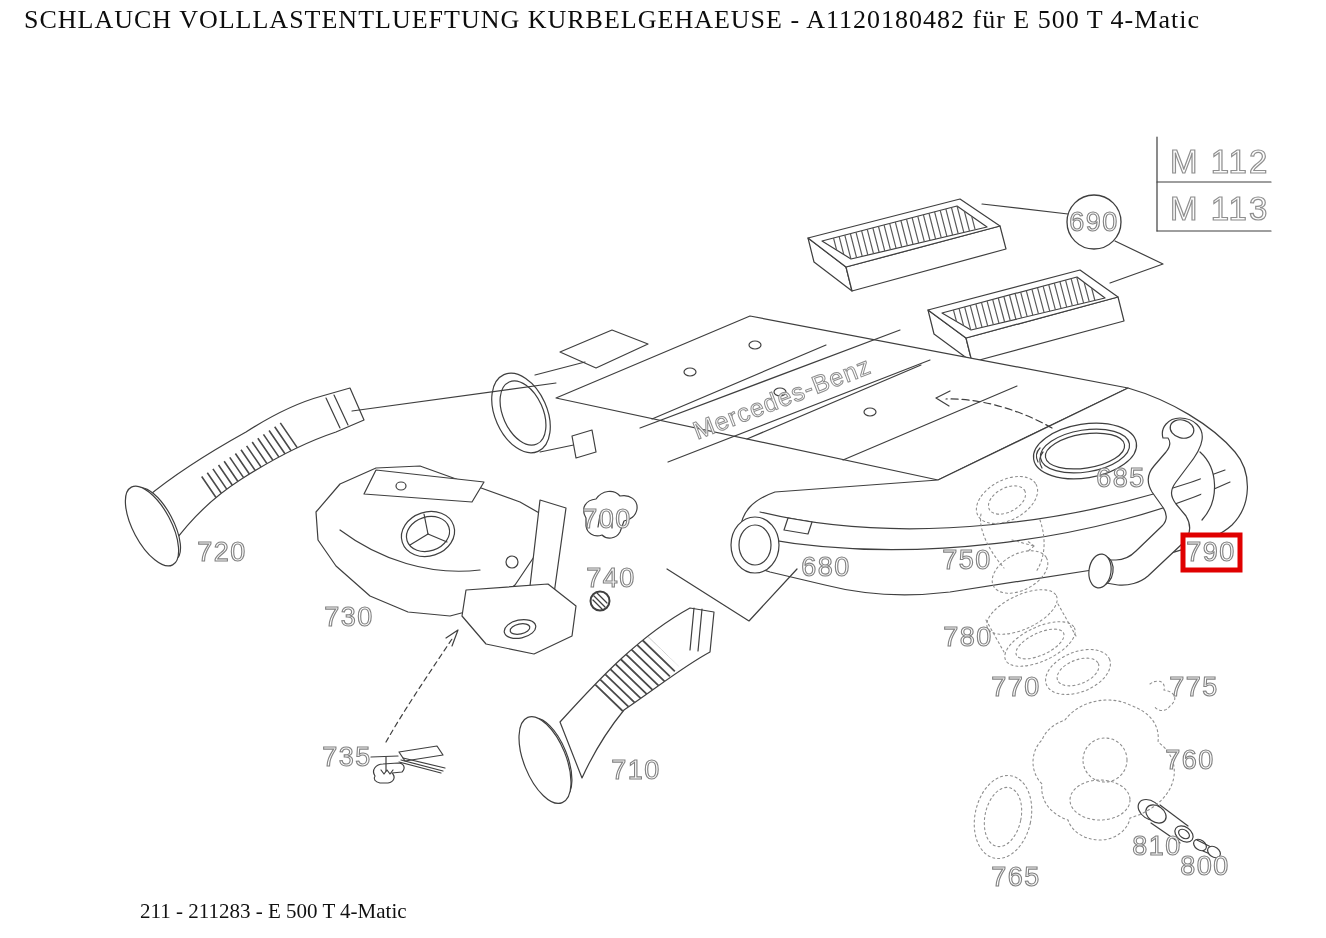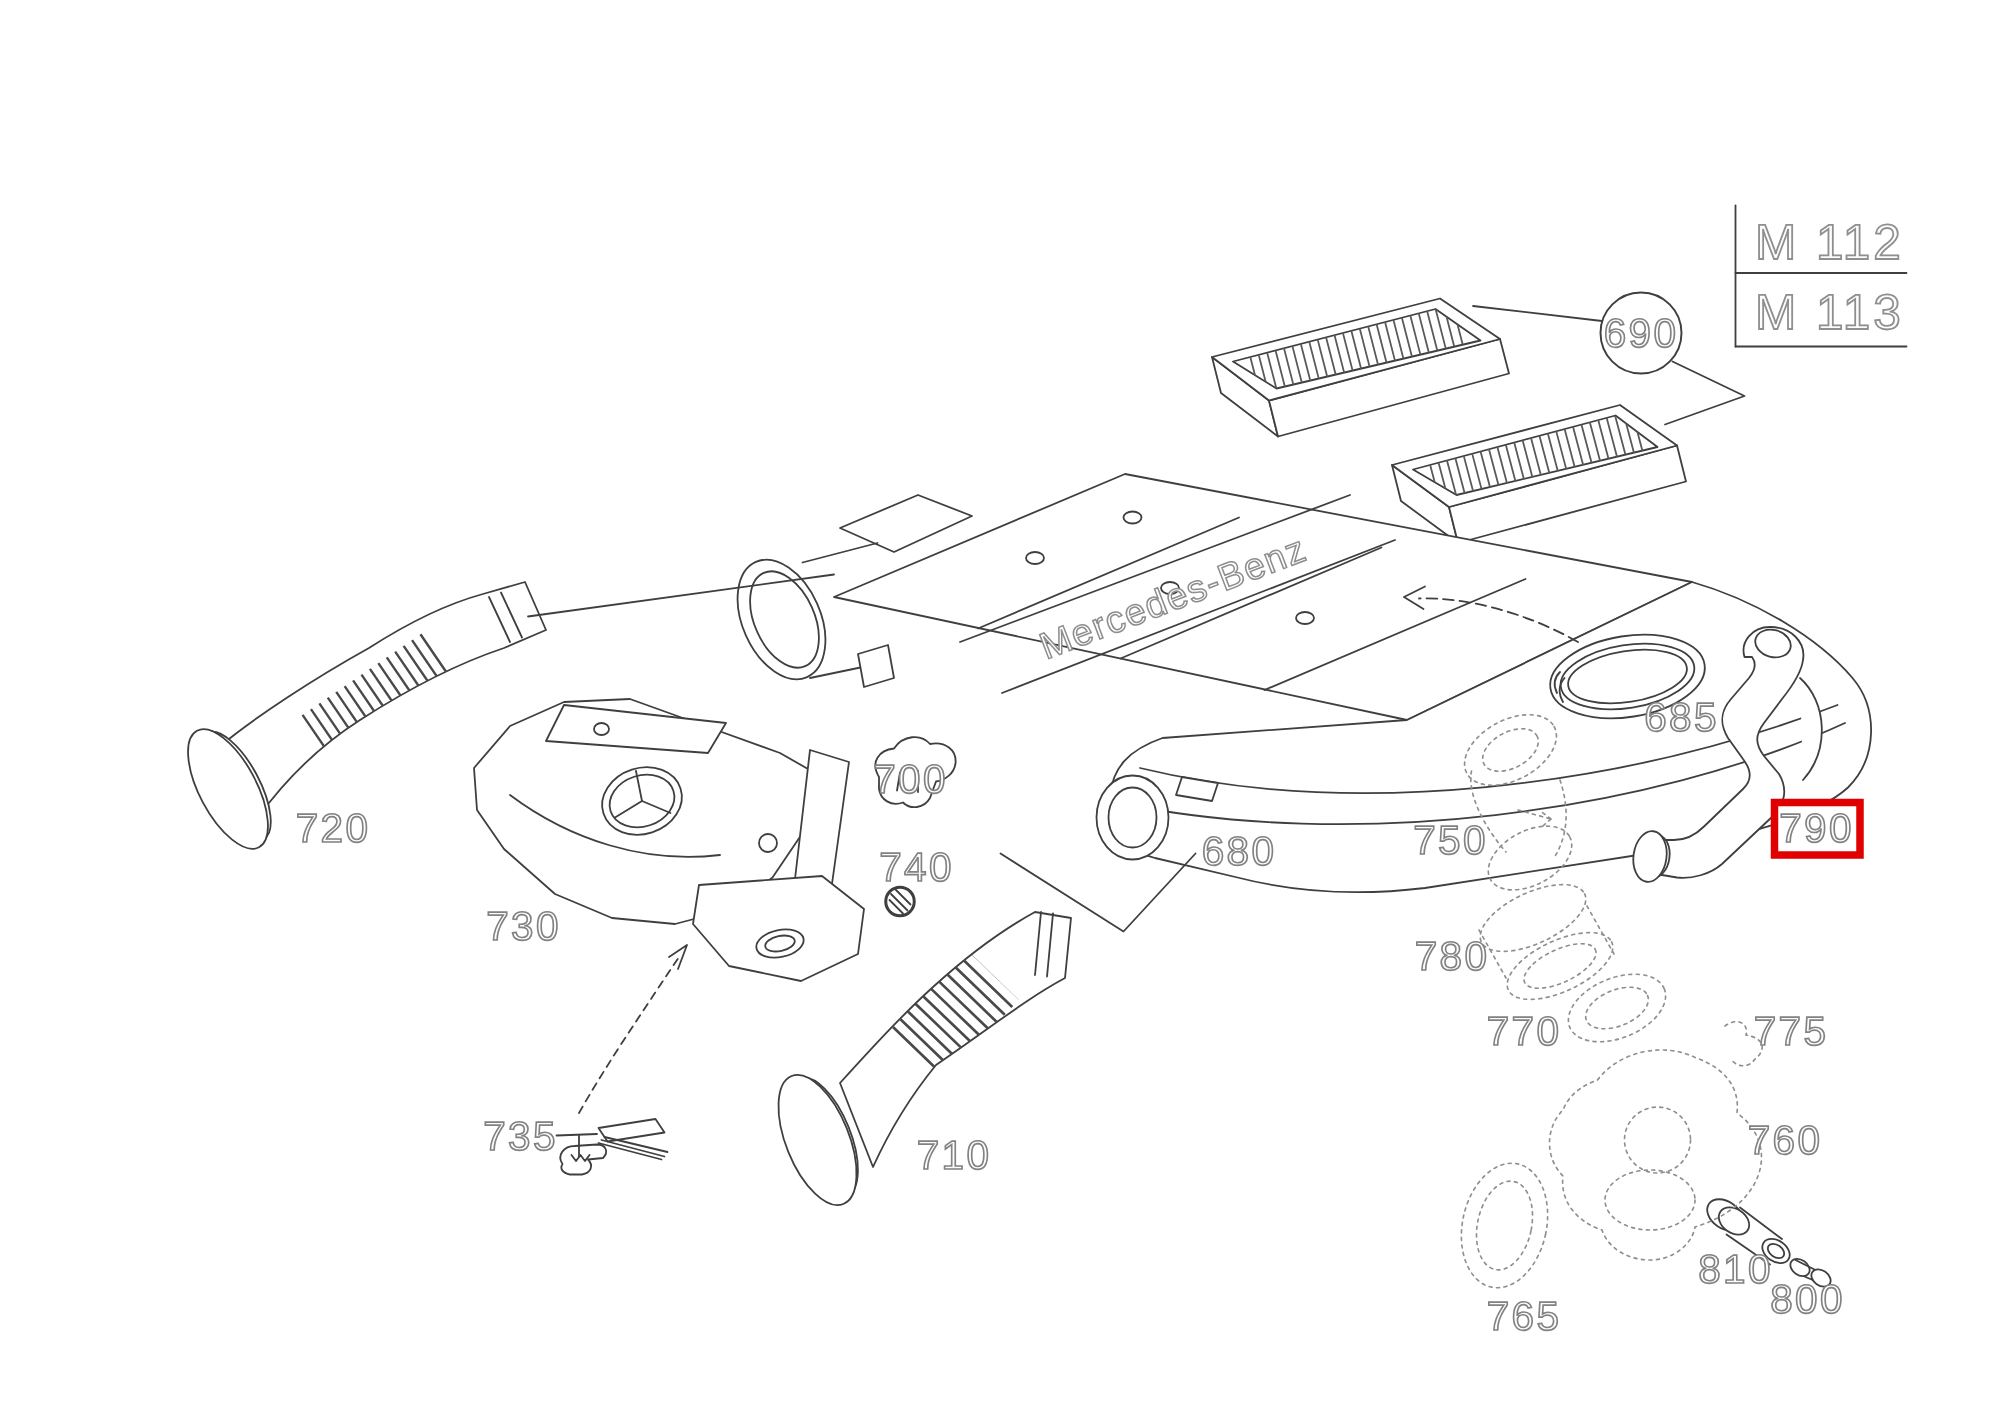--- a/index.html
+++ b/index.html
@@ -13,20 +13,21 @@
   .mcode{font-family:"Liberation Sans",sans-serif;font-size:33px;letter-spacing:2px;
          fill:#fdfdfd;stroke:#8f8f8f;stroke-width:1.2px;}
   .emboss{font-family:"Liberation Sans",sans-serif;font-size:25px;letter-spacing:1px;
           fill:#fefefe;stroke:#8d8d8d;stroke-width:1px;}
 </style>
 </head>
 <body>
 
 <div class="page">
 
+  <div class="title">SCHLAUCH VOLLLASTENTLUEFTUNG KURBELGEHAEUSE - A1120180482 für E 500 T 4-Matic</div>
 
   <svg width="1326" height="938" viewBox="0 0 1326 938">
     <defs>
       <clipPath id="clipF1">
           <path d="M822,241 L957,206 L987,227 L851,259 Z"></path>
         </clipPath>
       <clipPath id="clipF2">
           <path d="M942,313 L1077,277 L1105,298 L971,330 Z"></path>
         </clipPath>
       <clipPath id="clipH720">
@@ -257,13 +258,14 @@
         <text class="plabel" x="968" y="637" text-anchor="middle" dy="0.35em">780</text>
         <text class="plabel" x="1016" y="687" text-anchor="middle" dy="0.35em">770</text>
         <text class="plabel" x="1194" y="687" text-anchor="middle" dy="0.35em">775</text>
         <text class="plabel" x="1190" y="760" text-anchor="middle" dy="0.35em">760</text>
         <text class="plabel" x="1016" y="877" text-anchor="middle" dy="0.35em">765</text>
         <text class="plabel" x="1157" y="846" text-anchor="middle" dy="0.35em">810</text>
         <text class="plabel" x="1205" y="866" text-anchor="middle" dy="0.35em">800</text>
       </g>
   </svg>
 
+  <div class="caption">211 - 211283 - E 500 T 4-Matic</div>
 </div>
 
 </body></html>

